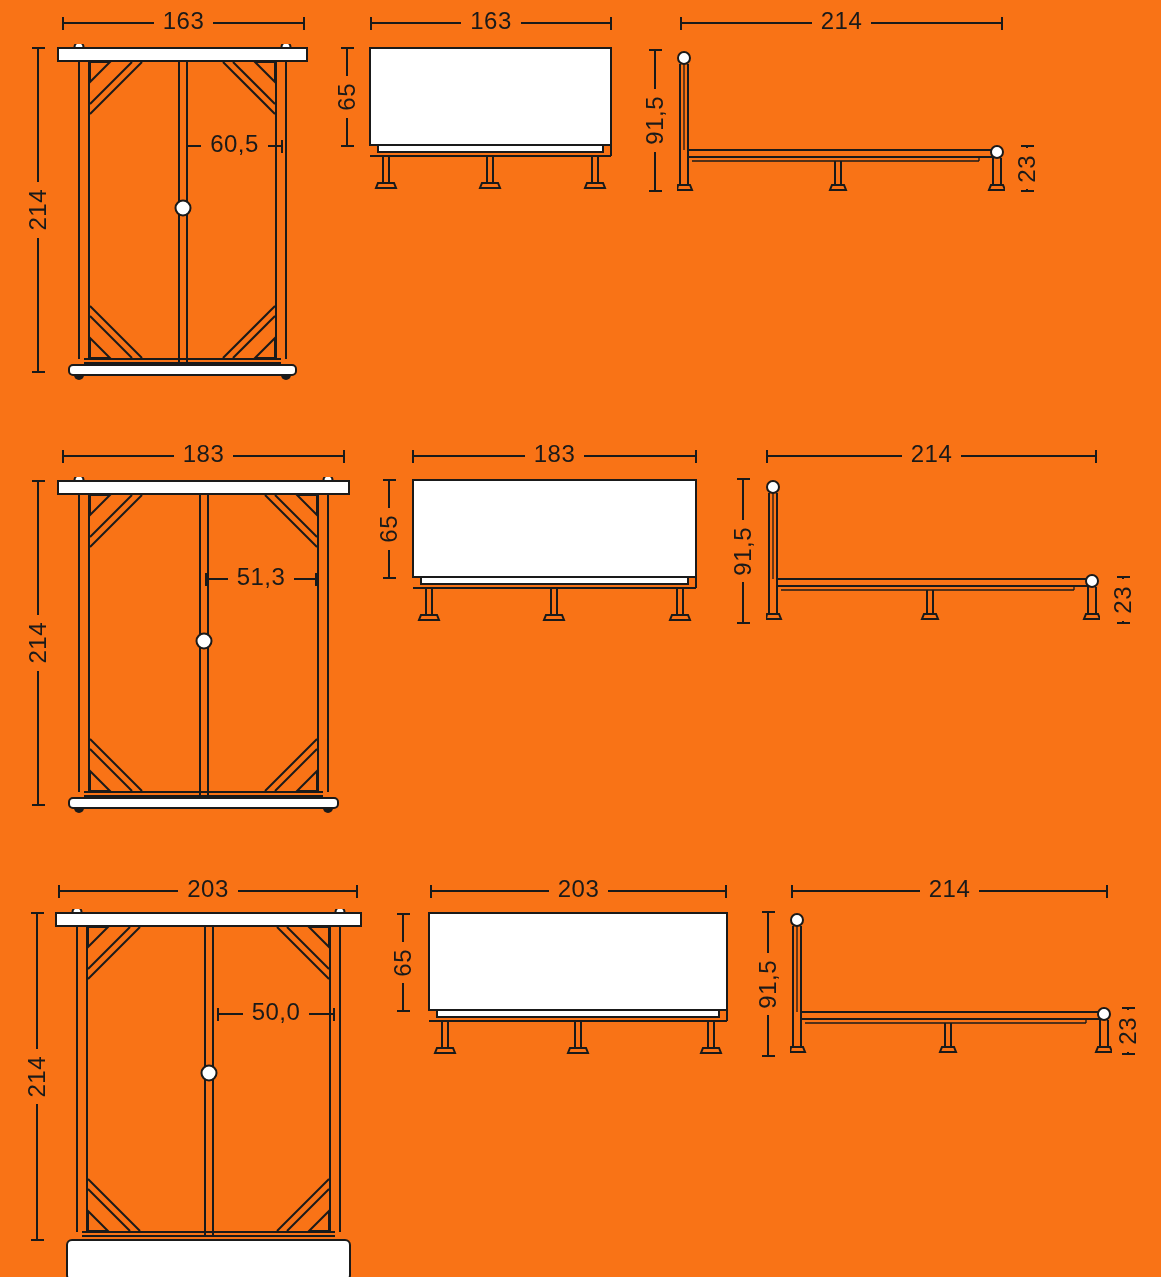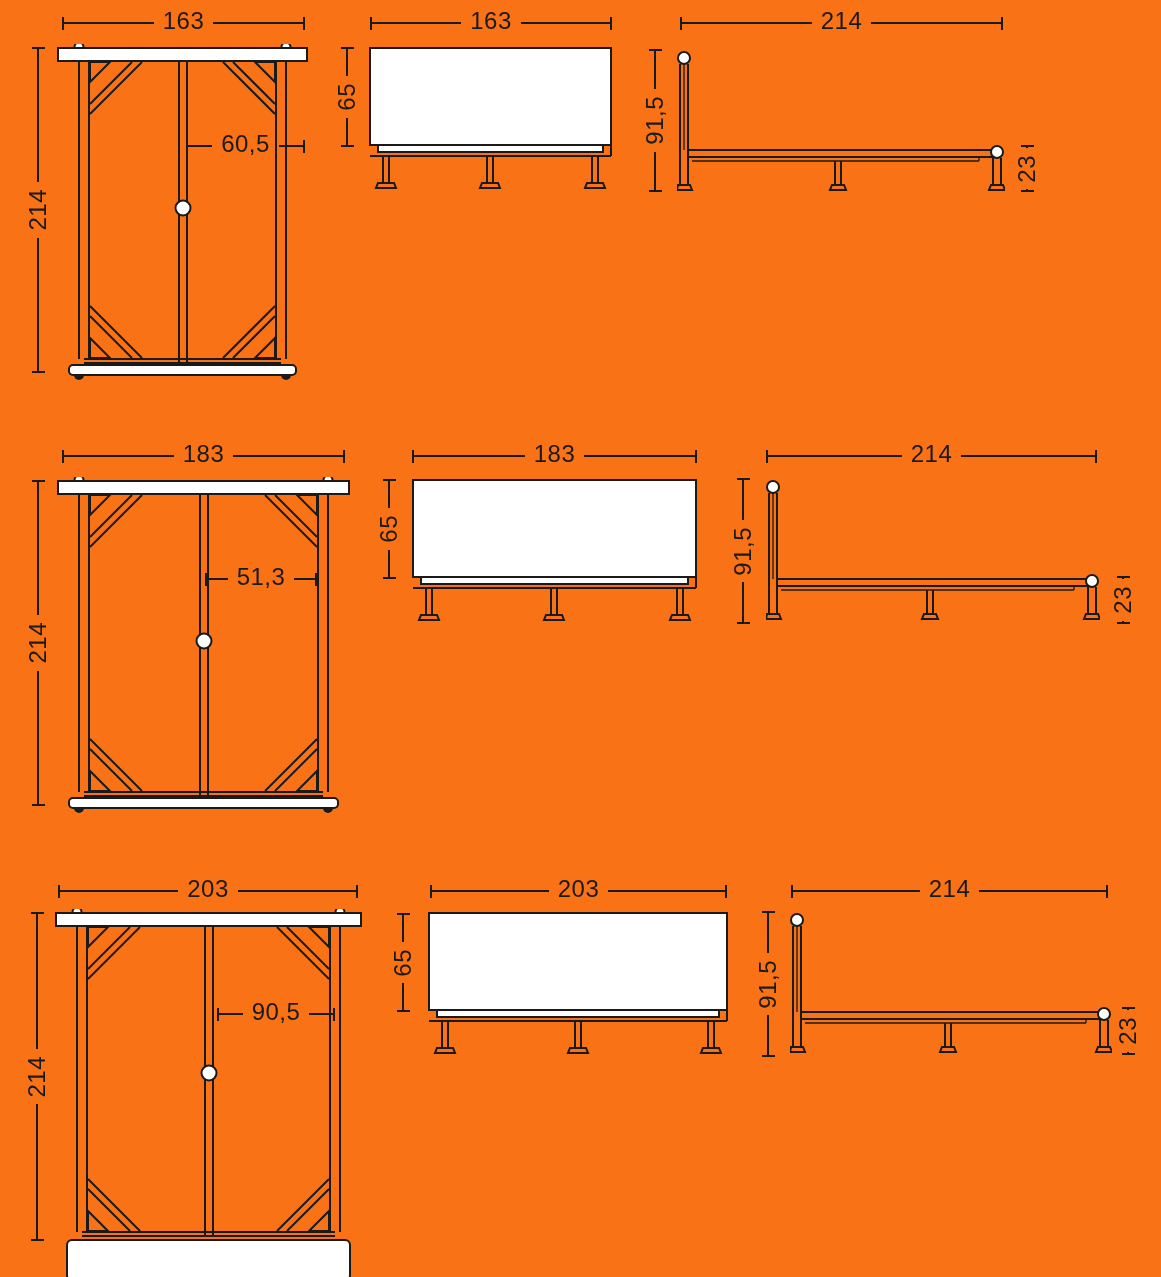--- a/index.html
+++ b/index.html
@@ -111,21 +111,21 @@
         <span class="dline"></span>
         <span class="tick"></span>
     </div>
     <div class="vdim" style="left:25px;top:47px;height:326px">
       <span class="tick"></span>
         <span class="dline"></span>
         <span class="dlabel">214</span>
         <span class="dline"></span>
         <span class="tick"></span>
     </div>
-    <div class="hdim" style="left:186px;top:133px;width:119px">
+    <div class="hdim" style="left:186px;top:133px;width:97px">
       <span class="tick"></span>
         <span class="dline"></span>
         <span class="dlabel">60,5</span>
         <span class="dline"></span>
         <span class="tick"></span>
     </div>
     <div class="hdim" style="left:370px;top:10px;width:242px">
       <span class="tick"></span>
         <span class="dline"></span>
         <span class="dlabel">163</span>
@@ -372,21 +372,21 @@
     <div class="vdim" style="left:24px;top:912px;height:329px">
       <span class="tick"></span>
         <span class="dline"></span>
         <span class="dlabel">214</span>
         <span class="dline"></span>
         <span class="tick"></span>
     </div>
     <div class="hdim" style="left:217px;top:1001px;width:118px">
       <span class="tick"></span>
         <span class="dline"></span>
-        <span class="dlabel">90,5</span>
+        <span class="dlabel">50,0</span>
         <span class="dline"></span>
         <span class="tick"></span>
     </div>
     <div class="hdim" style="left:430px;top:878px;width:297px">
       <span class="tick"></span>
         <span class="dline"></span>
         <span class="dlabel">203</span>
         <span class="dline"></span>
         <span class="tick"></span>
     </div>

